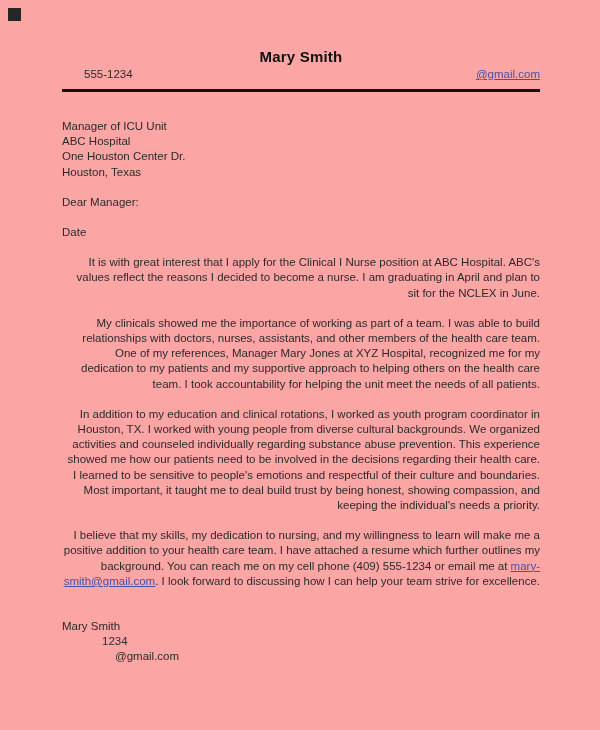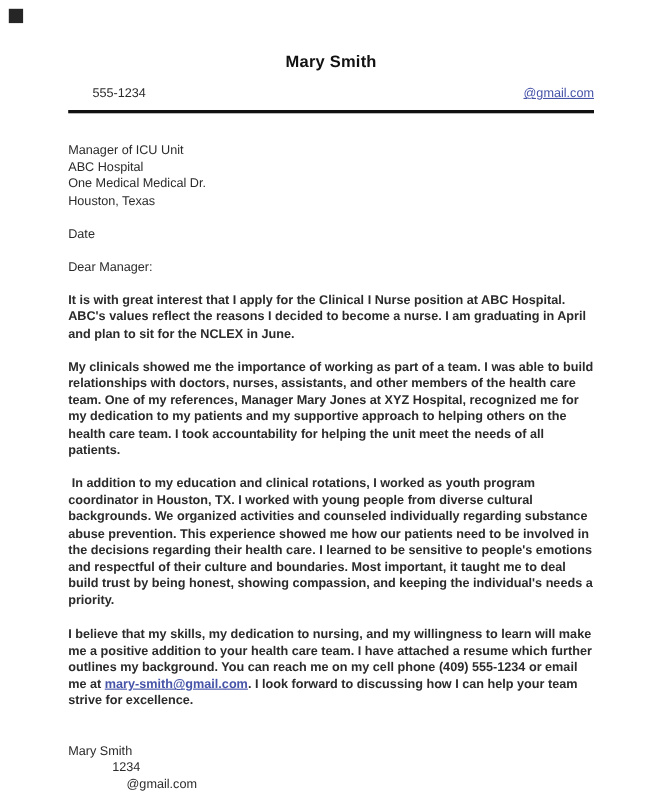--- a/index.html
+++ b/index.html
@@ -4,21 +4,21 @@
 <style>
   html, body {
     margin: 0;
     padding: 0;
     background: #e9e9e7;
   }
   .page {
     position: relative;
     width: 600px;
     height: 730px;
-    background: #ffffff;
+    background: #fca5a5;
     font-family: "Liberation Sans", sans-serif;
     color: #2b2b2b;
     overflow: hidden;
     margin: 0 auto;
   }
   .corner-marker {
     position: absolute;
     top: 8px;
     left: 8px;
     width: 13px;
@@ -36,21 +36,21 @@
     font-size: 15px;
     font-weight: bold;
     color: #111111;
     letter-spacing: 0.2px;
   }
   .contact-row {
     display: flex;
     justify-content: space-between;
     align-items: baseline;
     font-size: 11.5px;
-    margin-top: 14px;
+    margin-top: 3px;
     padding-left: 22px;
   }
   .contact-phone { color: #2b2b2b; }
   a.email-link {
     color: #4553a8;
     text-decoration: underline;
     cursor: pointer;
   }
   .header-rule {
     height: 3px;
@@ -59,21 +59,21 @@
     border: none;
   }
   .body-text {
     margin-top: 27px;
     font-size: 11.5px;
     line-height: 15.2px;
     color: #2b2b2b;
   }
   .addr-line { white-space: pre-wrap; }
   .block { margin: 0 0 15px 0; }
-  .para { margin: 0 0 15px 0; text-align: left; white-space: pre-wrap; font-weight: bold; }
+  .para { margin: 0 0 15px 0; text-align: right; white-space: pre-wrap; }
   .sig-name { margin-top: 30px; }
   .sig-line2 { padding-left: 40px; }
   .sig-line3 { padding-left: 53px; }
 </style>
 </head>
 <body>
 
 <div class="page">
 
   <div class="corner-marker"></div>
@@ -87,27 +87,27 @@
       <a class="email-link">@gmail.com</a>
     </div>
 
     <div class="header-rule"></div>
 
     <div class="body-text">
 
       <div class="block">
         <div class="addr-line">Manager of ICU Unit</div>
         <div class="addr-line">ABC Hospital</div>
-        <div class="addr-line">One Medical Medical Dr.</div>
+        <div class="addr-line">One Houston Center Dr.</div>
         <div class="addr-line">Houston, Texas</div>
       </div>
 
+      <div class="block">Dear Manager:</div>
+
       <div class="block">Date</div>
-
-      <div class="block">Dear Manager:</div>
 
       <p class="para">It is with great interest that I apply for the Clinical I Nurse position at ABC Hospital. ABC's values reflect the reasons I decided to become a nurse. I am graduating in April and plan to sit for the NCLEX in June.</p>
 
       <p class="para">My clinicals showed me the importance of working as part of a team. I was able to build relationships with doctors, nurses, assistants, and other members of the health care team. One of my references, Manager Mary Jones at XYZ Hospital, recognized me for my dedication to my patients and my supportive approach to helping others on the health care team. I took accountability for helping the unit meet the needs of all patients.</p>
 
       <p class="para"> In addition to my education and clinical rotations, I worked as youth program coordinator in Houston, TX. I worked with young people from diverse cultural backgrounds. We organized activities and counseled individually regarding substance abuse prevention. This experience showed me how our patients need to be involved in the decisions regarding their health care. I learned to be sensitive to people's emotions and respectful of their culture and boundaries. Most important, it taught me to deal build trust by being honest, showing compassion, and keeping the individual's needs a priority.</p>
 
       <p class="para"><span>I believe that my skills, my dedication to nursing, and my willingness to learn will make me a positive addition to your health care team. I have attached a resume which further outlines my background. You can reach me on my cell phone (409) 555-1234 or email me at </span><a class="email-link">mary-smith@gmail.com</a><span>. I look forward to discussing how I can help your team strive for excellence.</span></p>
 
 

